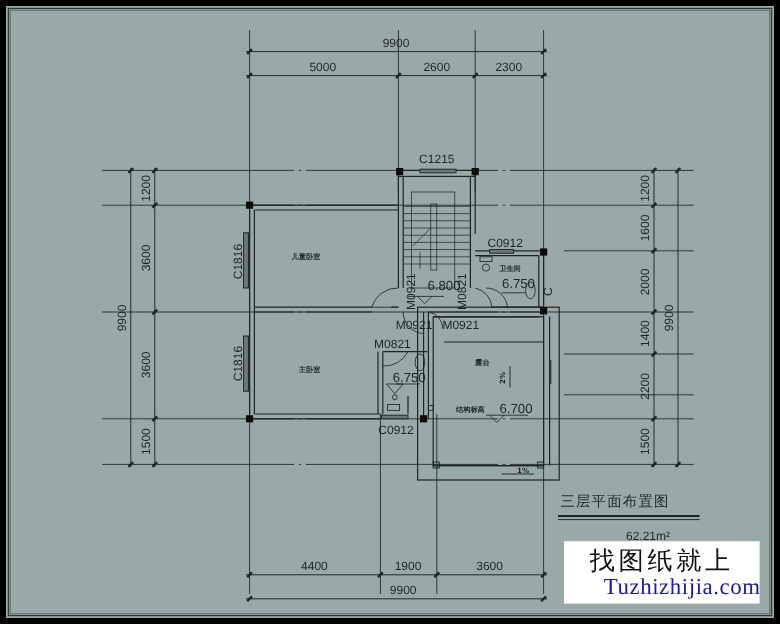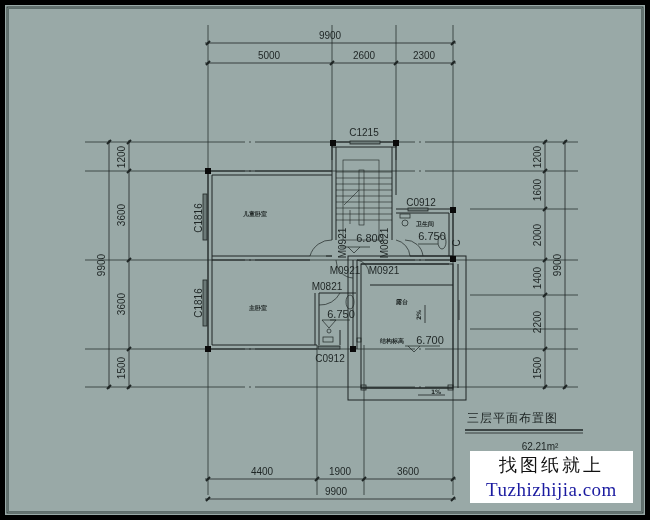--- a/index.html
+++ b/index.html
@@ -5,22 +5,22 @@
   html, body { margin: 0; padding: 0; background: #000; }
   body { width: 650px; height: 520px; overflow: hidden; position: relative; font-family: "Liberation Sans", sans-serif; }
   .sheet { position: absolute; left: 0; top: 0; width: 650px; height: 520px; background: #99a9a7; border-radius: 17px; }
   svg { position: absolute; left: 0; top: 0; }
   .dim { font-family: "Liberation Sans", sans-serif; font-size: 10px; fill: #1e2524; }
   .lbl { font-family: "Liberation Sans", sans-serif; font-size: 10px; fill: #1e2524; }
   .elev { font-family: "Liberation Sans", sans-serif; font-size: 11px; fill: #1e2524; }
   .room { font-family: "DejaVu Sans", sans-serif; font-size: 6px; fill: #1e2524; font-weight: bold; }
   .title { font-family: "DejaVu Sans", sans-serif; font-size: 12px; fill: #1e2524; letter-spacing: 1px; }
   .watermark { position: absolute; left: 470px; top: 451px; width: 163px; height: 52px; background: #ffffff; }
-  .wm-cn { position: absolute; left: 0; top: 2px; width: 163px; text-align: center; font-family: "DejaVu Serif", serif; font-size: 18px; color: #111; letter-spacing: 3px; }
-  .wm-en { position: absolute; left: 0; top: 28px; width: 163px; text-align: center; font-family: "Liberation Serif", serif; font-size: 19px; color: #1a1aa0; letter-spacing: 0.5px; }
+  .wm-cn { position: absolute; left: 0; top: 2px; width: 163px; text-align: center; font-family: "DejaVu Serif", serif; font-size: 21px; color: #111; letter-spacing: 3px; }
+  .wm-en { position: absolute; left: 0; top: 28px; width: 163px; text-align: center; font-family: "Liberation Serif", serif; font-size: 19px; color: #1a1aa0; letter-spacing: 0.5px; padding-left: 17px; }
 </style>
 </head>
 <body>
 
 <div class="sheet">
 <svg width="650" height="520" viewBox="0 0 650 520">
 
   <g>
     <rect x="0" y="0" width="650" height="520" fill="none" stroke="#000" stroke-width="10"></rect>
     <rect x="7" y="7" width="636" height="506" fill="none" stroke="#2e3a38" stroke-width="1"></rect>

